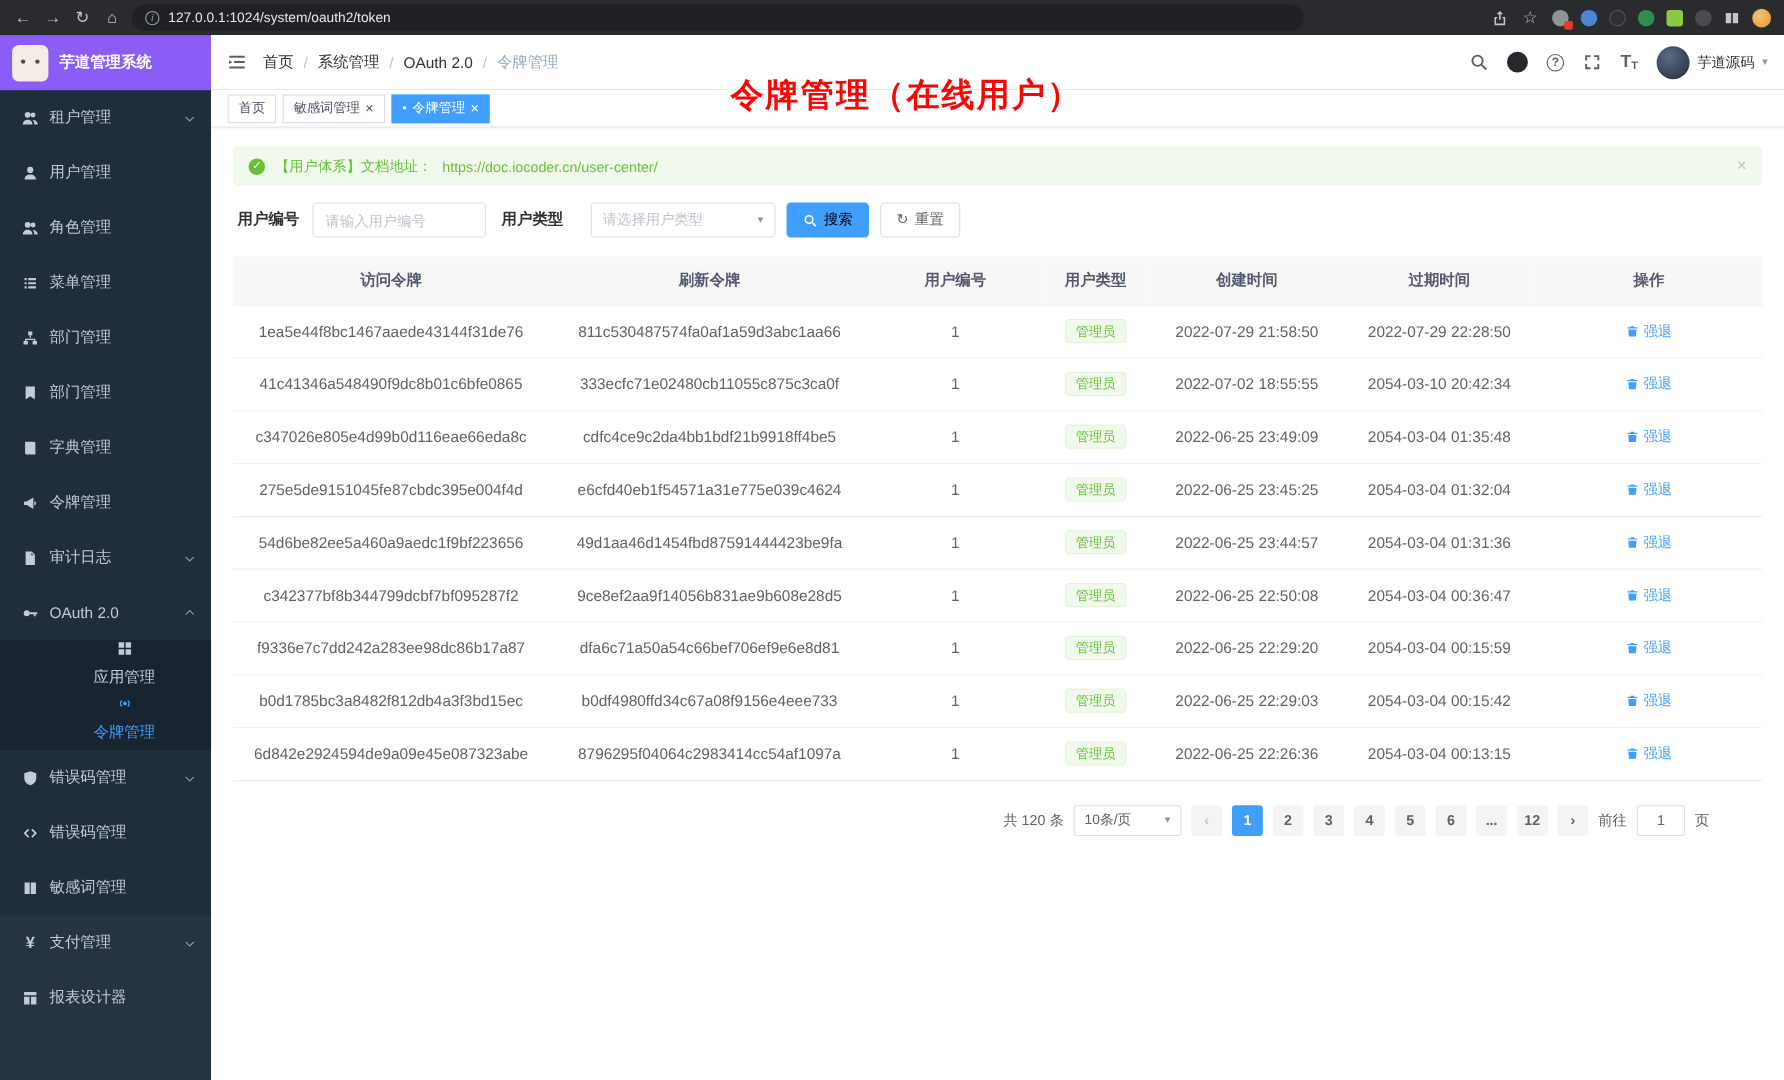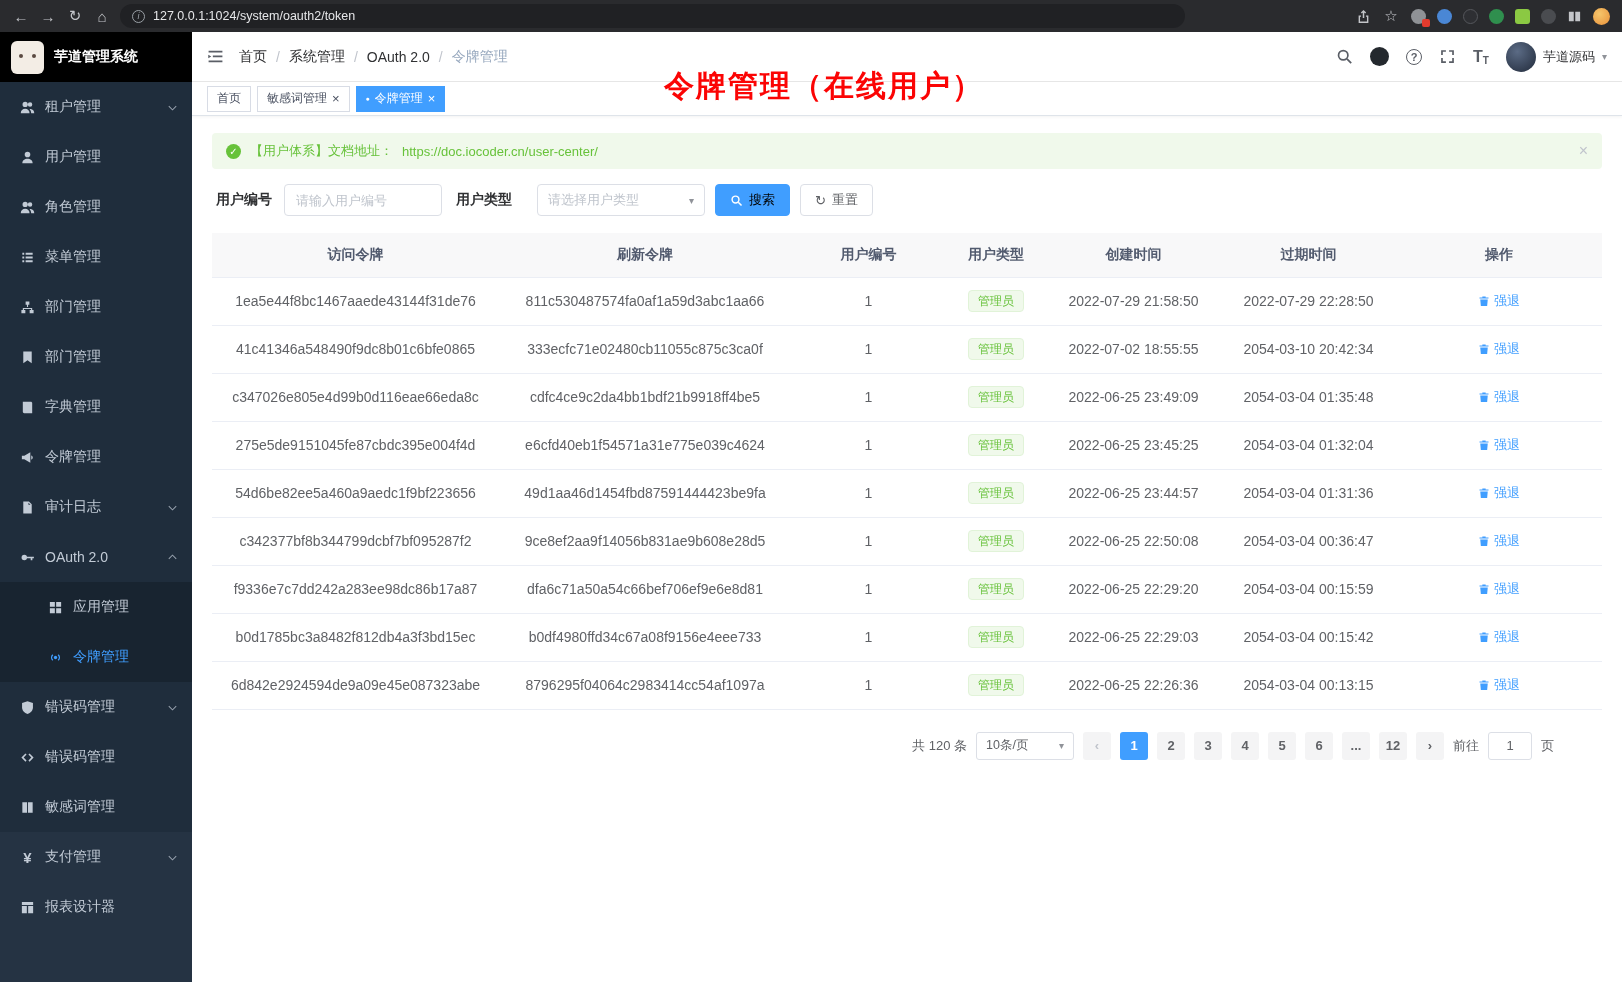--- a/index.html
+++ b/index.html
@@ -13,27 +13,27 @@
   .urlbar { display:flex; align-items:center; gap:8px; width:1065px; height:24px; background:#202124; border-radius:12px; padding:0 12px; color:#e6e7e9; font-size:12.5px; }
   .info-ic { width:13px; height:13px; border:1px solid #9aa0a6; border-radius:50%; font-size:9px; font-style:italic; display:flex; align-items:center; justify-content:center; color:#9aa0a6; flex-shrink:0; }
   .chrome-right { display:flex; align-items:center; gap:11px; margin-left:auto; color:#c3c5c9; }
   .extc { width:15px; height:15px; border-radius:50%; position:relative; flex-shrink:0; cursor:pointer; }
   .xbadge { position:absolute; right:-4px; bottom:-3px; width:8px; height:8px; background:#e33b2e; border-radius:2px; }
   .emoji-av { width:17px; height:17px; border-radius:50%; background:radial-gradient(circle at 38% 35%, #f6c66b, #e8903a); }
 
   
   .app { display:flex; height:950px; }
   .sidebar { width:192px; flex-shrink:0; background:#1f2d3c; color:#c2cbd6; display:flex; flex-direction:column; }
-  .logo { height:50px; background:#000000; display:flex; align-items:center; gap:10px; padding:0 11px; color:#fff; font-weight:bold; font-size:14px; flex-shrink:0; }
+  .logo { height:50px; background:#8b5cf6; display:flex; align-items:center; gap:10px; padding:0 11px; color:#fff; font-weight:bold; font-size:14px; flex-shrink:0; }
   .logo-avatar { width:33px; height:33px; border-radius:6px; background:#f3ede5; position:relative; flex-shrink:0; }
   .logo-avatar::before { content:""; position:absolute; left:8px; top:13px; width:4px; height:4px; border-radius:50%; background:#5b4a42; box-shadow:13px 0 0 #5b4a42; }
   .menu { flex:1; display:flex; flex-direction:column; font-size:14px; overflow:hidden; }
   .menu-item { height:50px; display:flex; align-items:center; gap:10px; padding:0 14px 0 20px; cursor:pointer; flex-shrink:0; }
   .menu-item .lbl { flex:1; white-space:nowrap; }
-  .menu-item.sub { padding-left:48px; background:#182430; }
+  .menu-item.sub { padding-left:48px; background:#182430;flex-direction:column; }
   .menu-item.active { color:#409eff; }
   .menu-item .chev { margin-left:auto; opacity:.75; }
   .chev svg { width:11px; height:11px; }
   .chev.up svg { transform:rotate(180deg); }
   .mi svg { width:15px; height:15px; fill:currentColor; }
   .yen-ic { font-size:15px; font-weight:bold; width:15px; text-align:center; }
   .menu-bottom { background:#253343; }
   .menu-fill { flex:1; background:#253343; }
 
   

